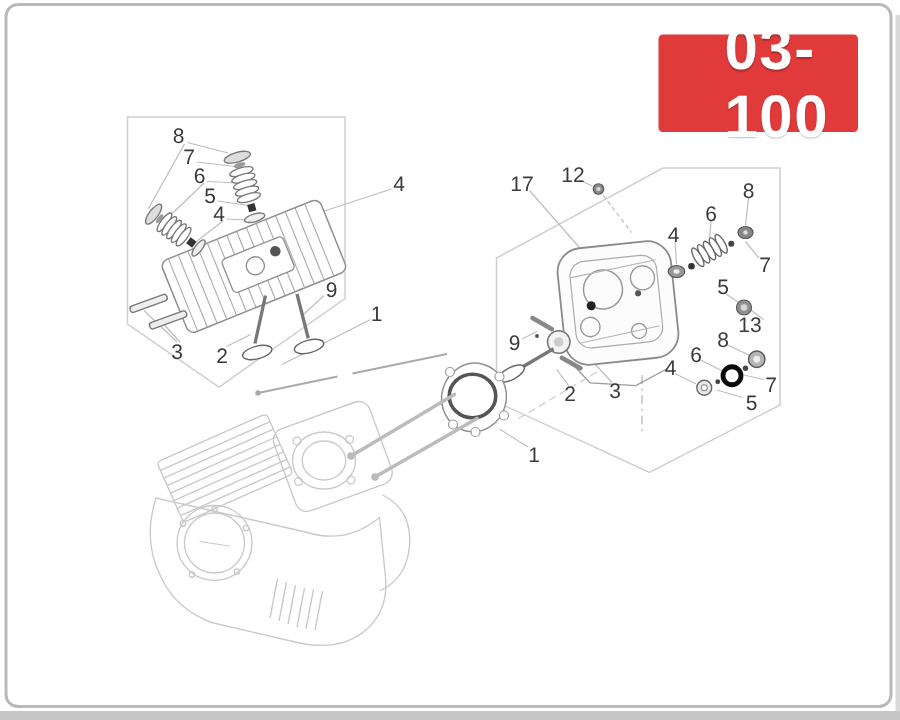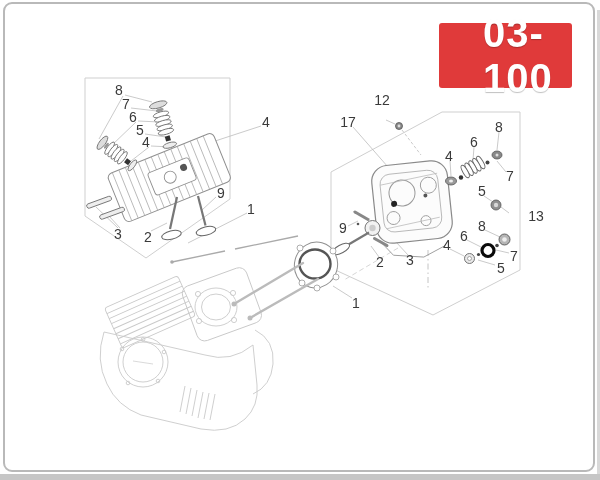--- a/index.html
+++ b/index.html
@@ -288,27 +288,27 @@
 <div class="co" style="left:126px;top:104px">7</div>
 <div class="co" style="left:133px;top:117px">6</div>
 <div class="co" style="left:140px;top:130px">5</div>
 <div class="co" style="left:146px;top:142px">4</div>
 <div class="co" style="left:118px;top:234px">3</div>
 <div class="co" style="left:148px;top:237px">2</div>
 <div class="co" style="left:221px;top:193px">9</div>
 <div class="co" style="left:251px;top:209px">1</div>
 <div class="co" style="left:266px;top:122px">4</div>
 <div class="co" style="left:348px;top:122px">17</div>
-<div class="co" style="left:382px;top:100px">12</div>
+<div class="co" style="left:382px;top:116px">12</div>
 <div class="co" style="left:499px;top:127px">8</div>
 <div class="co" style="left:474px;top:142px">6</div>
 <div class="co" style="left:449px;top:156px">4</div>
 <div class="co" style="left:510px;top:176px">7</div>
 <div class="co" style="left:482px;top:191px">5</div>
-<div class="co" style="left:536px;top:216px">13</div>
+<div class="co" style="left:500px;top:216px">13</div>
 <div class="co" style="left:482px;top:226px">8</div>
 <div class="co" style="left:464px;top:236px">6</div>
 <div class="co" style="left:447px;top:245px">4</div>
 <div class="co" style="left:514px;top:256px">7</div>
 <div class="co" style="left:501px;top:268px">5</div>
 <div class="co" style="left:343px;top:228px">9</div>
 <div class="co" style="left:380px;top:262px">2</div>
 <div class="co" style="left:410px;top:260px">3</div>
 <div class="co" style="left:356px;top:303px">1</div>
 

